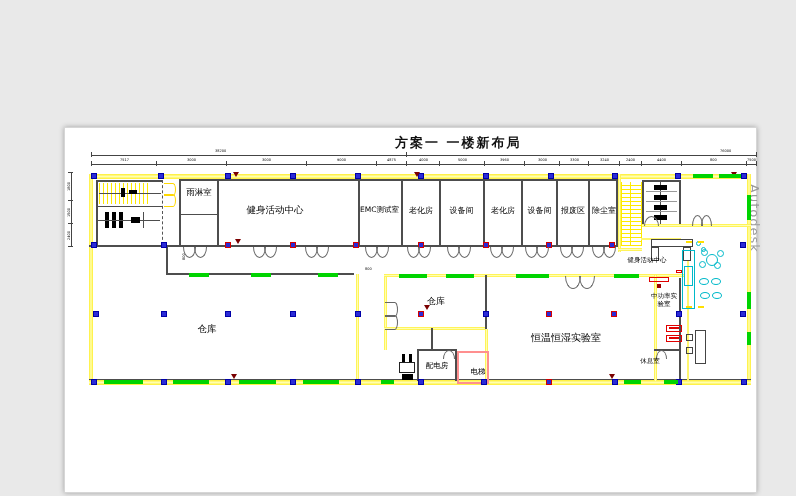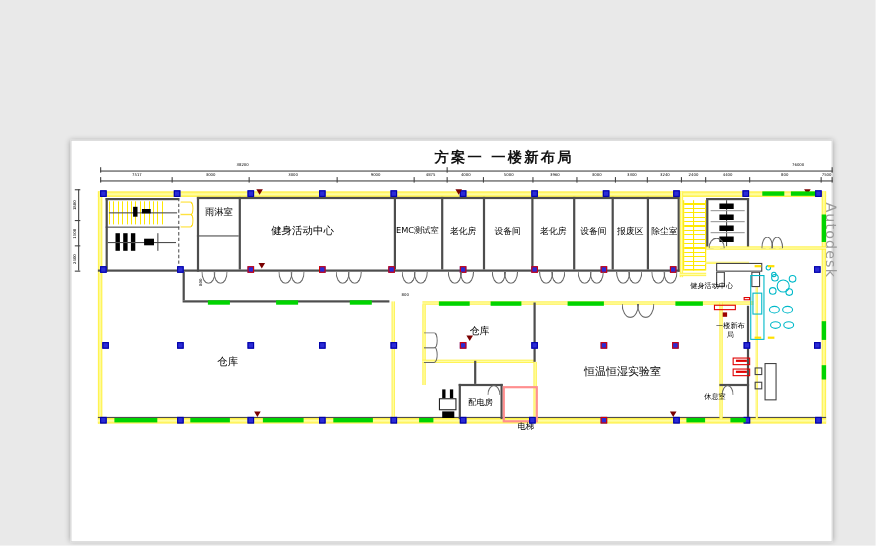--- a/index.html
+++ b/index.html
@@ -187,23 +187,23 @@
     <div class="lbl" style="left:337px;top:77px;width:38px;font-size:8px">老化房</div>
     <div class="lbl" style="left:375px;top:77px;width:43px;font-size:8px">设备间</div>
     <div class="lbl" style="left:419px;top:77px;width:38px;font-size:8px">老化房</div>
     <div class="lbl" style="left:457px;top:77px;width:35px;font-size:8px">设备间</div>
     <div class="lbl" style="left:492px;top:77px;width:32px;font-size:8px">报废区</div>
     <div class="lbl" style="left:524px;top:77px;width:30px;font-size:8px">除尘室</div>
     <div class="lbl" style="left:120px;top:195px;width:44px;font-size:9.5px">仓库</div>
     <div class="lbl" style="left:350px;top:167px;width:42px;font-size:9px">仓库</div>
     <div class="lbl" style="left:450px;top:203px;width:102px;font-size:10px">恒温恒湿实验室</div>
     <div class="lbl" style="left:354px;top:233px;width:36px;font-size:7.5px">配电房</div>
-    <div class="lbl" style="left:393px;top:255px;width:40px;font-size:7.5px">电梯</div>
+    <div class="lbl" style="left:393px;top:239px;width:40px;font-size:7.5px">电梯</div>
     <div class="lbl" style="left:562px;top:128px;width:40px;font-size:6.5px">健身活动中心</div>
-    <div class="lbl" style="left:584px;top:164px;width:30px;font-size:6.5px;white-space:normal;line-height:8px">一楼新布局</div>
+    <div class="lbl" style="left:584px;top:164px;width:30px;font-size:6.5px;white-space:normal;line-height:8px">中功率实验室</div>
     <div class="lbl" style="left:572px;top:229px;width:26px;font-size:6.5px">休息室</div>
 
     <div class="dn" style="left:300px;top:138px">800</div>
     <div class="dnv" style="left:116px;top:132px">800</div>
 
     <div id="deco">
         <div class="col" style="left: 26px; top: 45px;"></div>
         <div class="col" style="left: 93px; top: 45px;"></div>
         <div class="col" style="left: 160px; top: 45px;"></div>
         <div class="col" style="left: 225px; top: 45px;"></div>

